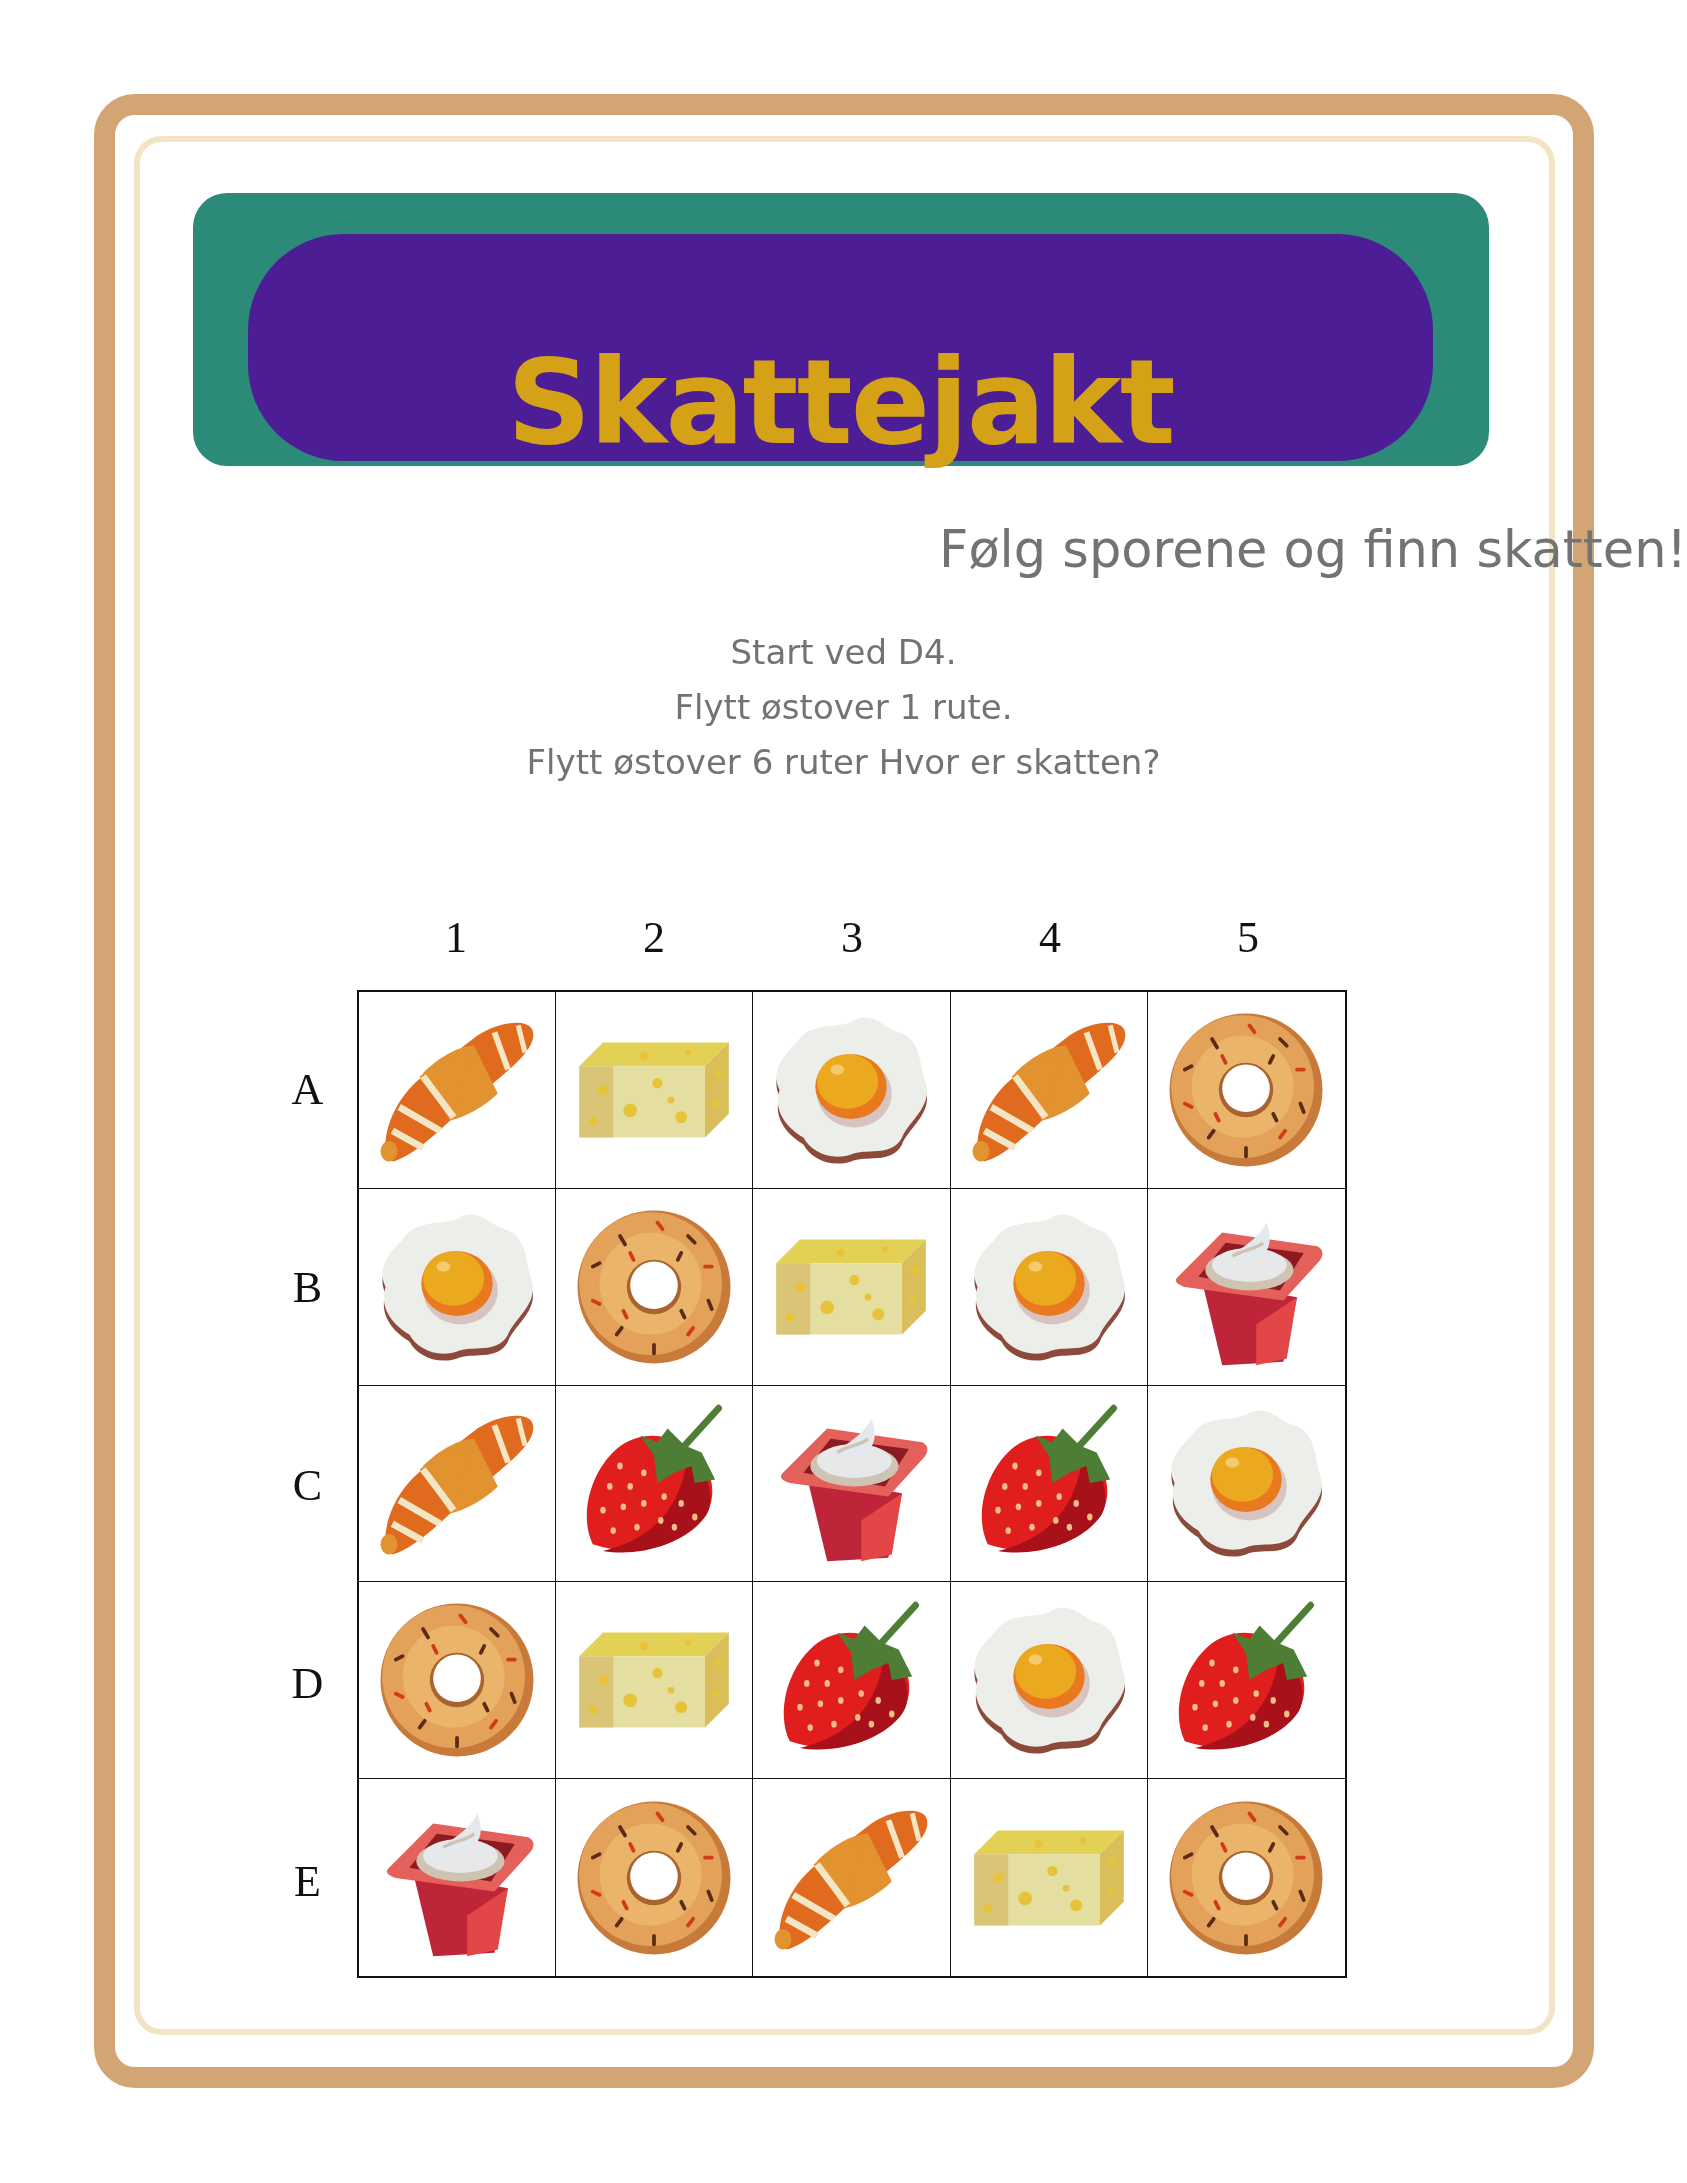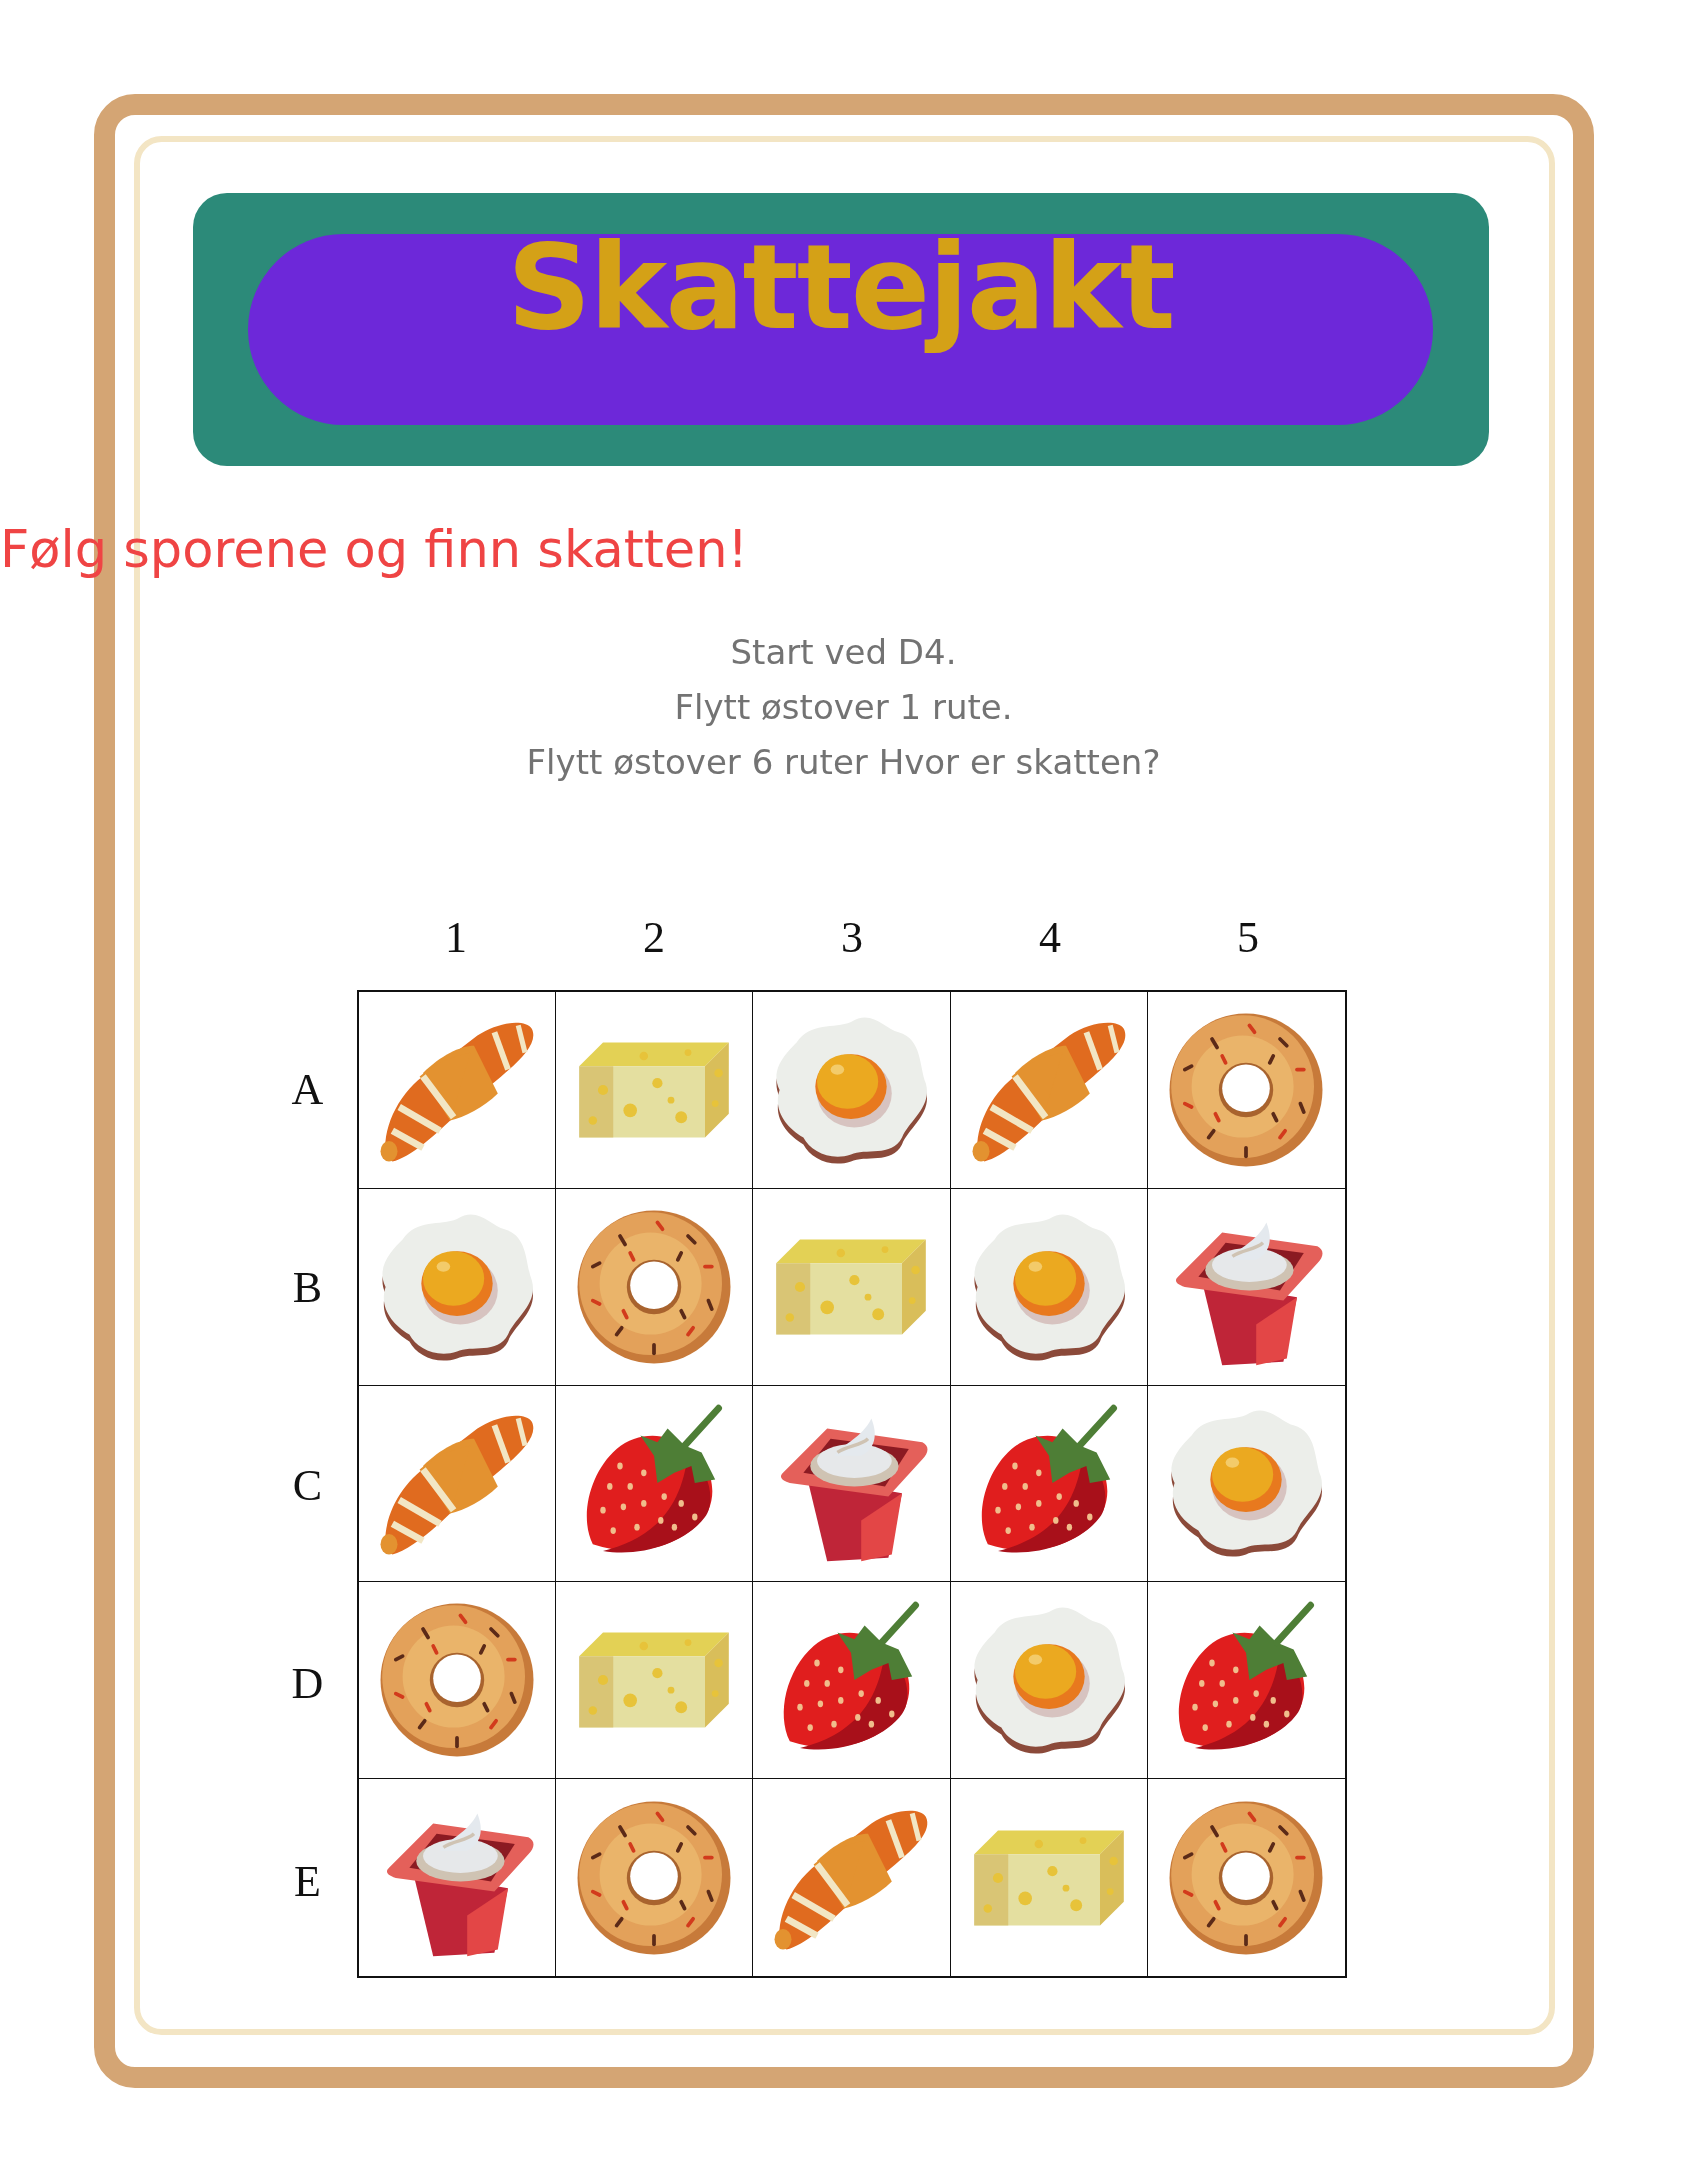--- a/index.html
+++ b/index.html
@@ -1,22 +1,22 @@
 <!DOCTYPE html>
 <html style="font-size:7.4px"><head>
 <meta charset="utf-8">
 <style>
   html, body { margin:0; padding:0; background:#ffffff; }
   body { width:1687px; height:2183px; position:relative; overflow:hidden; font-family:"DejaVu Sans", sans-serif; }
   .outer-frame { position:absolute; left:94px; top:94px; width:1500px; height:1994px; box-sizing:border-box; border:21px solid #D4A574; border-radius:41px; background:#fff; }
   .inner-frame { position:absolute; left:134px; top:136px; width:1421px; height:1899px; box-sizing:border-box; border:6.4px solid #F3E5C4; border-radius:27.6px; background:#fff; }
   .banner { position:absolute; left:193px; top:193px; width:1296px; height:273px; background:#2C8A79; border-radius:34px; }
-  .pill { position:absolute; left:248px; top:234px; width:1185px; height:191px; background:#6d28d9; border-radius:96px; display:flex; align-items:flex-start; justify-content:center; }
+  .pill { position:absolute; left:248px; top:234px; width:1185px; height:227px; background:#4c1d95; border-radius:96px; display:flex; align-items:flex-end; justify-content:center; }
   .title { font-family:"DejaVu Sans", sans-serif; font-weight:bold; font-size:117px; color:#D4A117; letter-spacing:-1.8px; line-height:1; margin-top:-4.6px; }
-  .subtitle { position:absolute; left:0; width:1687px; top:517px; text-align:left; font-size:51px; color:#ef4444; line-height:1.3; }
+  .subtitle { position:absolute; left:0; width:1687px; top:517px; text-align:right; font-size:51px; color:#737373; line-height:1.3; }
   .instructions { position:absolute; left:0; width:1687px; top:625px; text-align:center; font-size:34px; color:#737373; }
   .instructions div { height:55px; line-height:55px; }
   .col-labels { position:absolute; left:357px; top:912px; width:990px; display:flex; }
   .col-labels span { width:198px; text-align:center; font-family:"Liberation Serif", serif; font-size:44px; color:#111; }
   .row-labels { position:absolute; left:280px; top:990px; width:55px; }
   .row-labels span { display:flex; height:198px; align-items:center; justify-content:center; font-family:"Liberation Serif", serif; font-size:44px; color:#111; }
   .grid { position:absolute; left:357px; top:990px; width:990px; height:988px; box-sizing:border-box; border:2.8px solid #111; display:grid; grid-template-columns:repeat(5,1fr); grid-template-rows:repeat(5,1fr); }
   .cell { border-right:1.4px solid #111; border-bottom:1.4px solid #111; display:flex; align-items:center; justify-content:center; background:#fff; }
   .cell:nth-child(5n) { border-right:none; }
   .cell:nth-last-child(-n+5) { border-bottom:none; }

